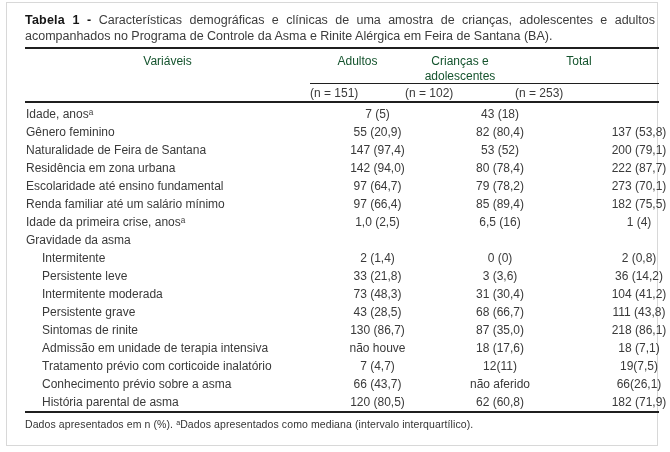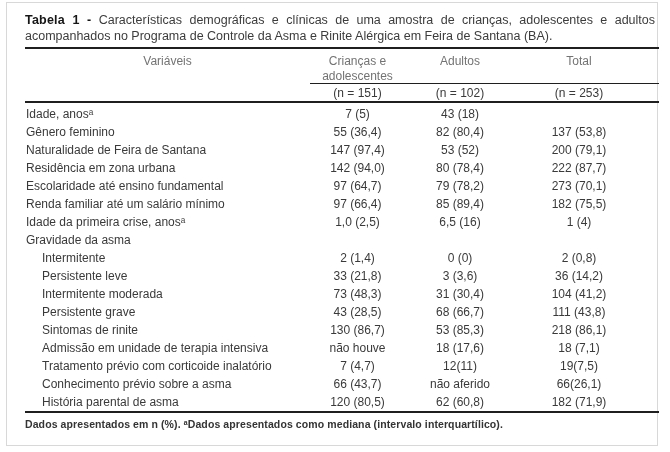--- a/index.html
+++ b/index.html
@@ -18,53 +18,53 @@
     font-size:12.5px;line-height:15.5px;text-align:justify;color:#3c3c3c;
   }
   .title strong{color:#161616;letter-spacing:.2px;}
   .rule{background:#1f1f1f;width:634px;}
   .rule.top{height:2px;margin-top:2px;}
   .rule.mid{height:2px;}
   .rule.bottom{height:2px;}
   .rule.partial{height:1px;width:349px;margin-left:285px;}
   .grid{display:grid;grid-template-columns:285px 95px 110px 144px;width:634px;}
   .hrow{margin-top:5px;align-items:start;}
-  .hcell{font-size:12px;line-height:14.5px;text-align:center;color:#737373;}
+  .hcell{font-size:12px;line-height:14.5px;text-align:center;color:#14532d;}
   .hcell.c4{padding-right:16px;}
   .nrow{height:17px;align-items:center;}
-  .ncell{font-size:12px;text-align:center;}
+  .ncell{font-size:12px;text-align:left;}
   .ncell.c4{padding-right:16px;}
   .rows{margin-top:2px;}
-  .row{height:18px;align-items:center;}
+  .row{height:18px;align-items:center;gap:20px;}
   .cell{font-size:12px;line-height:18px;white-space:nowrap;overflow:hidden;}
   .cell.c1{text-align:left;padding-left:1px;}
   .cell.c1.indent{padding-left:17px;}
   .cell.num{text-align:center;}
   .cell.c4{padding-right:16px;}
   .footnote{
-    margin:5px 0 0 0;font-size:10.5px;font-weight:bold;color:#343434;letter-spacing:.1px;
+    margin:5px 0 0 0;font-size:10.5px;font-weight:normal;color:#343434;letter-spacing:.1px;
   }
 </style>
 </head>
 <body>
 
 <div class="figure">
 
   <p class="title">
     <strong>Tabela 1</strong>
     <strong>-</strong>
     <span>Características demográficas e clínicas de uma amostra de crianças, adolescentes e adultos acompanhados no Programa de Controle da Asma e Rinite Alérgica em Feira de Santana (BA).</span>
   </p>
 
   <div class="rule top"></div>
 
   <div class="grid hrow">
     <div class="hcell c1">Variáveis</div>
+    <div class="hcell c3">Adultos</div>
     <div class="hcell c2">Crianças e adolescentes</div>
-    <div class="hcell c3">Adultos</div>
     <div class="hcell c4">Total</div>
   </div>
 
   <div class="rule partial"></div>
 
   <div class="grid nrow">
     <div class="ncell c1"></div>
     <div class="ncell c2">(n = 151)</div>
     <div class="ncell c3">(n = 102)</div>
     <div class="ncell c4">(n = 253)</div>
@@ -75,21 +75,21 @@
   <div class="rows">
 
       <div class="grid row">
         <div class="cell c1">Idade, anosᵃ</div>
         <div class="cell num c2">7 (5)</div>
         <div class="cell num c3">43 (18)</div>
       </div>
 
       <div class="grid row">
         <div class="cell c1">Gênero feminino</div>
-        <div class="cell num c2">55 (36,4)</div>
+        <div class="cell num c2">55 (20,9)</div>
         <div class="cell num c3">82 (80,4)</div>
         <div class="cell num c4">137 (53,8)</div>
       </div>
 
       <div class="grid row">
         <div class="cell c1">Naturalidade de Feira de Santana</div>
         <div class="cell num c2">147 (97,4)</div>
         <div class="cell num c3">53 (52)</div>
         <div class="cell num c4">200 (79,1)</div>
       </div>
@@ -153,21 +153,21 @@
       <div class="grid row">
         <div class="cell c1 indent">Persistente grave</div>
         <div class="cell num c2">43 (28,5)</div>
         <div class="cell num c3">68 (66,7)</div>
         <div class="cell num c4">111 (43,8)</div>
       </div>
 
       <div class="grid row">
         <div class="cell c1 indent">Sintomas de rinite</div>
         <div class="cell num c2">130 (86,7)</div>
-        <div class="cell num c3">53 (85,3)</div>
+        <div class="cell num c3">87 (35,0)</div>
         <div class="cell num c4">218 (86,1)</div>
       </div>
 
       <div class="grid row">
         <div class="cell c1 indent">Admissão em unidade de terapia intensiva</div>
         <div class="cell num c2">não houve</div>
         <div class="cell num c3">18 (17,6)</div>
         <div class="cell num c4">18 (7,1)</div>
       </div>
 

